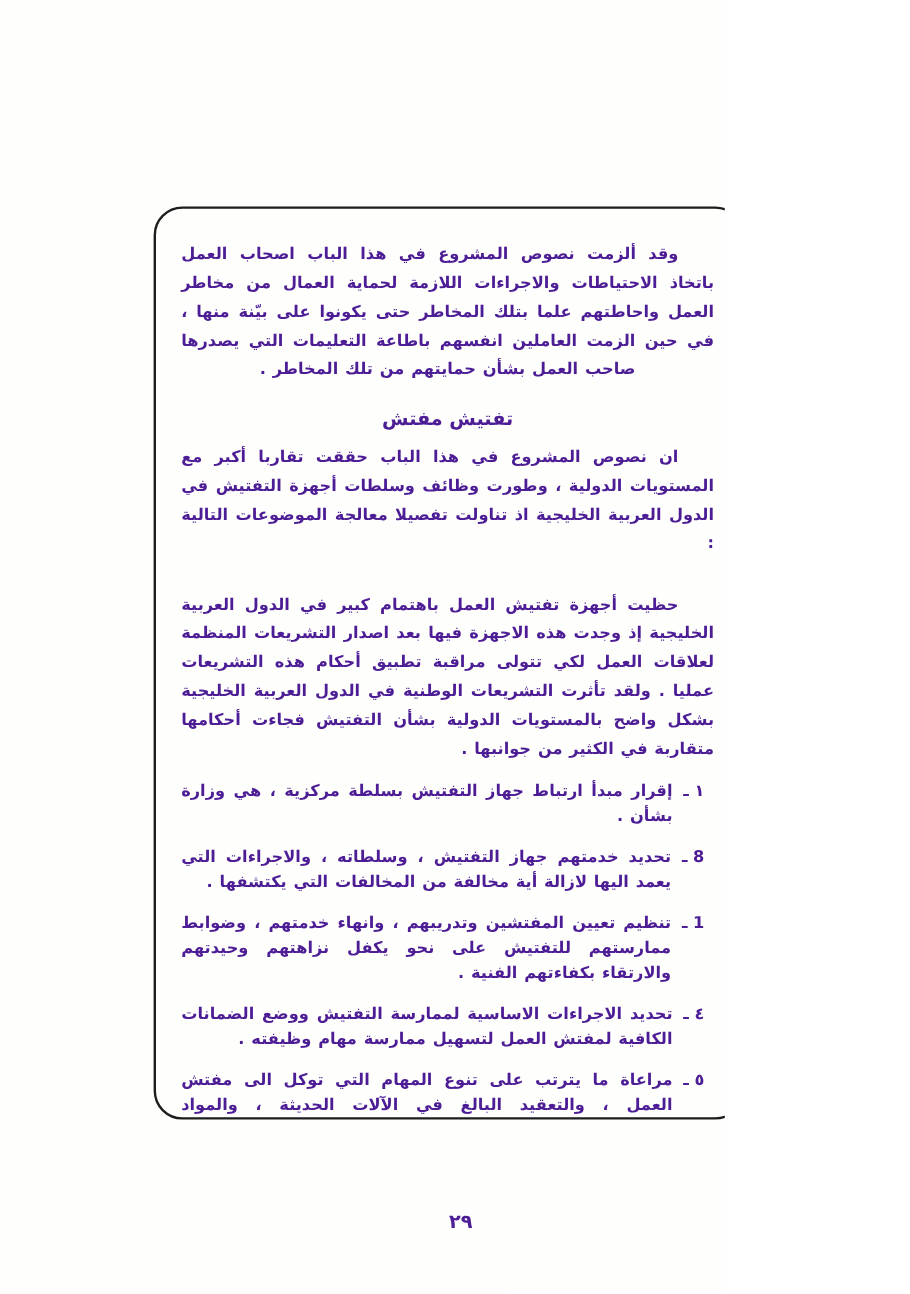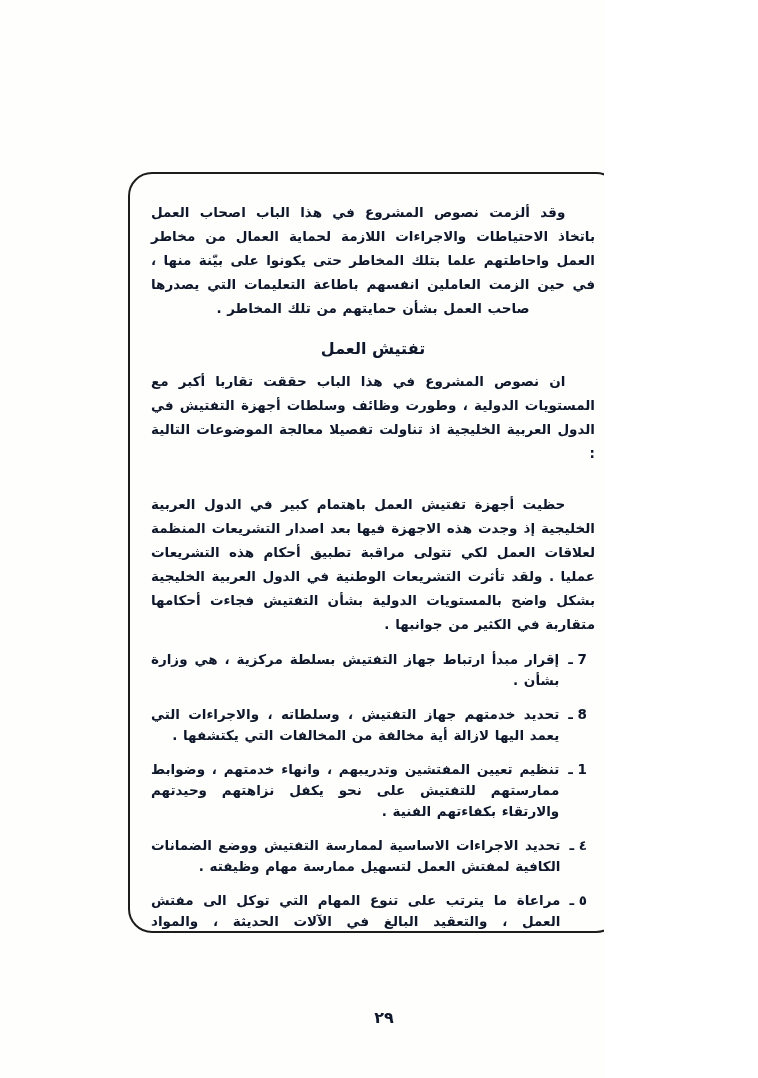--- a/index.html
+++ b/index.html
@@ -6,21 +6,21 @@
     margin: 0;
     padding: 0;
     background: #ffffff;
     font-family: "DejaVu Sans", sans-serif;
   }
   .page {
     position: relative;
     width: 604px;
     height: 1078px;
     background: #fefefdff;
-    color: #0f172a;
+    color: #4c1d95;
     overflow: hidden;
   }
   .frame {
     position: absolute;
     left: 128px;
     top: 172px;
     width: 492px;
     height: 761px;
     box-sizing: border-box;
     border: 2px solid #1d1d1d;
@@ -87,30 +87,30 @@
 </head>
 <body>
 
 <div class="page">
 
   <div class="frame">
 
     <p class="para center-last">وقد ألزمت نصوص المشروع في هذا الباب اصحاب العمل باتخاذ الاحتياطات والاجراءات اللازمة لحماية العمال من مخاطر العمل واحاطتهم علما بتلك المخاطر حتى يكونوا على بيّنة منها ، في حين الزمت العاملين انفسهم باطاعة التعليمات التي يصدرها صاحب العمل بشأن حمايتهم من تلك المخاطر .</p>
 
     <div class="heading">
-      <div>تفتيش العمل</div>
+      <div>تفتيش مفتش</div>
     </div>
 
     <p class="para topics-intro">ان نصوص المشروع في هذا الباب حققت تقاربا أكبر مع المستويات الدولية ، وطورت وظائف وسلطات أجهزة التفتيش في الدول العربية الخليجية اذ تناولت تفصيلا معالجة الموضوعات التالية :</p>
 
     <p class="para overview">حظيت أجهزة تفتيش العمل باهتمام كبير في الدول العربية الخليجية إذ وجدت هذه الاجهزة فيها بعد اصدار التشريعات المنظمة لعلاقات العمل لكي تتولى مراقبة تطبيق أحكام هذه التشريعات عمليا . ولقد تأثرت التشريعات الوطنية في الدول العربية الخليجية بشكل واضح بالمستويات الدولية بشأن التفتيش فجاءت أحكامها متقاربة في الكثير من جوانبها .</p>
 
     <ol class="topic-list">
       <li class="topic-item">
-        <span class="topic-num">7 ـ</span>
+        <span class="topic-num">١ ـ</span>
         <span class="topic-text">إقرار مبدأ ارتباط جهاز التفتيش بسلطة مركزية ، هي وزارة بشأن .</span>
       </li>
       <li class="topic-item">
         <span class="topic-num">8 ـ</span>
         <span class="topic-text">تحديد خدمتهم جهاز التفتيش ، وسلطاته ، والاجراءات التي يعمد اليها لازالة أية مخالفة من المخالفات التي يكتشفها .</span>
       </li>
       <li class="topic-item">
         <span class="topic-num">1 ـ</span>
         <span class="topic-text">تنظيم تعيين المفتشين وتدريبهم ، وانهاء خدمتهم ، وضوابط ممارستهم للتفتيش على نحو يكفل نزاهتهم وحيدتهم والارتقاء بكفاءتهم الفنية .</span>
       </li>

